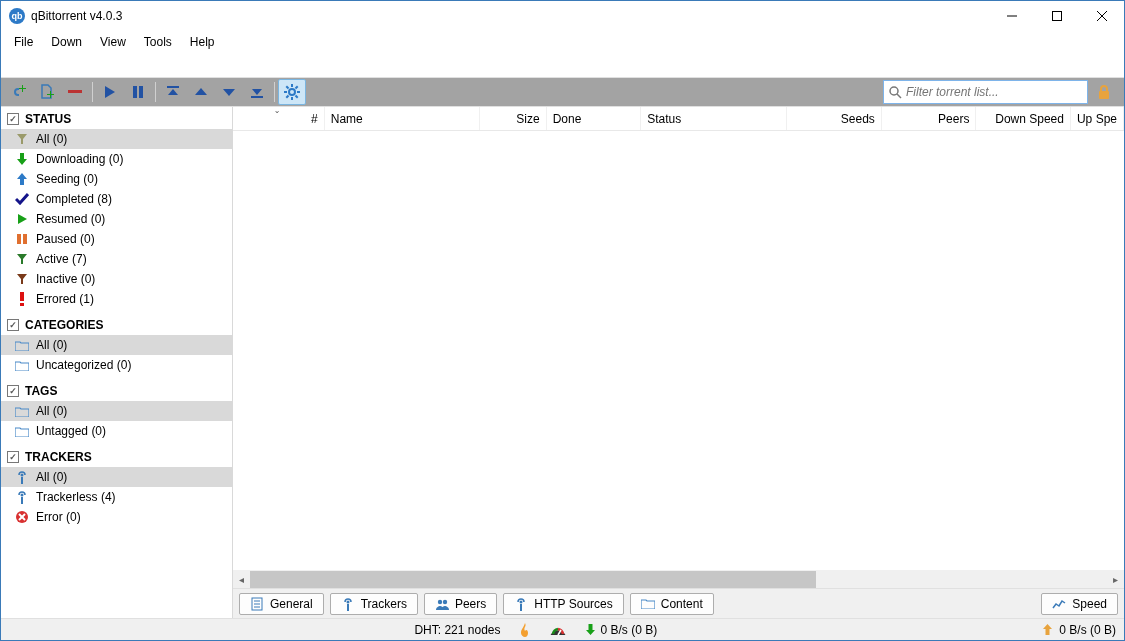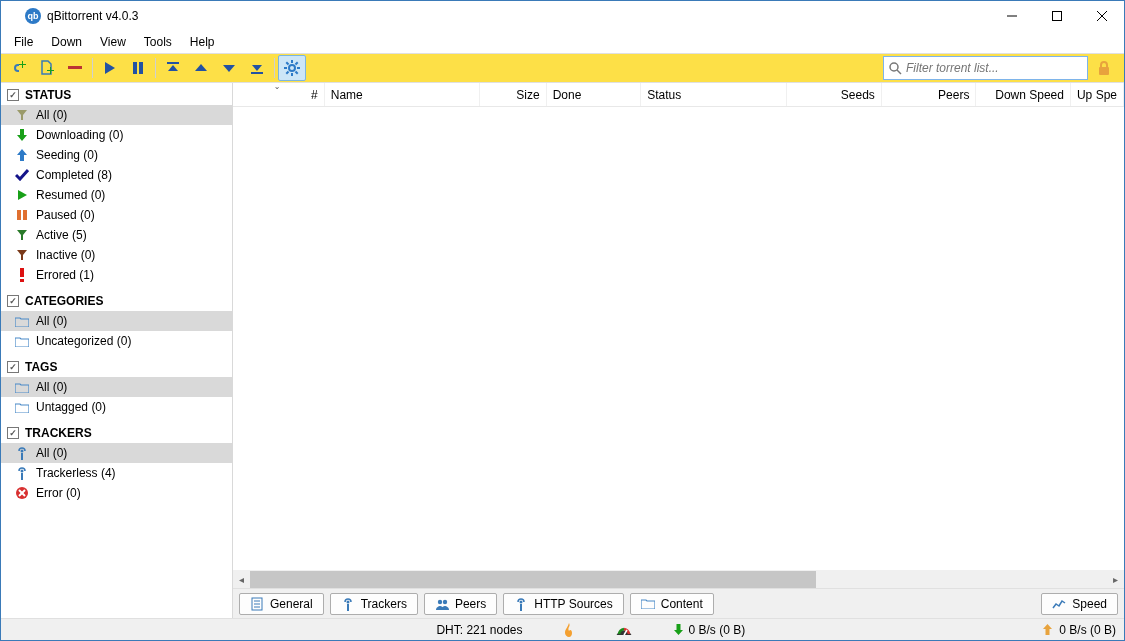--- a/index.html
+++ b/index.html
@@ -1,30 +1,30 @@
 <!DOCTYPE html>
 <html><head>
 <meta charset="utf-8">
 <style>
 * { box-sizing: border-box; margin: 0; padding: 0; font-family: "Segoe UI", Tahoma, sans-serif; font-size: 12px; }
 html, body { width: 1125px; height: 641px; overflow: hidden; background: #fff; }
 .window { width: 1125px; height: 641px; border: 1px solid #3a7ab8; display: flex; flex-direction: column; background: #fff; }
 
 
-.titlebar { height: 30px; display: flex; align-items: center; padding-left: 24px; background: #fff; }
+.titlebar { height: 30px; display: flex; align-items: center; padding-left: 8px; background: #fff; }
 .titlebar .app-icon { width: 16px; height: 16px; border-radius: 50%; background: #2d7ac7; color: #fff; font-size: 9px; font-weight: bold; display: flex; align-items: center; justify-content: center; margin-right: 6px; }
 .titlebar .title { flex: 1; }
 .titlebar .win-btn { width: 45px; height: 30px; display: flex; align-items: center; justify-content: center; }
 
 
 .menubar { height: 22px; display: flex; align-items: center; padding: 0 4px; }
 .menubar .menu-item { padding: 2px 9px; }
 
 
-.toolbar { height: 30px; display: flex; align-items: center; padding: 0 4px; gap: 0; border-top: 1px solid #e0e0e0; border-bottom: 1px solid #e0e0e0; background: #fde047; }
+.toolbar { height: 30px; display: flex; align-items: center; padding: 0 4px; gap: 0; border-top: 1px solid #e0e0e0; border-bottom: 1px solid #e0e0e0; background: #a3a3a3; margin-top: 24px; }
 .tool-btn { width: 28px; height: 26px; display: flex; align-items: center; justify-content: center; border-radius: 2px; }
 .tool-btn.active { background: #cde6f7; border: 1px solid #7ab5e0; }
 .tool-sep { width: 1px; height: 20px; background: #d0d0d0; margin: 0 3px; }
 .toolbar-spacer { flex: 1; }
 .search-box { display: flex; align-items: center; border: 1px solid #7eb4ea; background: #fff; height: 24px; width: 205px; padding: 0 4px; gap: 4px; }
 .search-box input { border: none; outline: none; flex: 1; font-style: italic; color: #7d7d7d; }
 .lock { width: 24px; height: 24px; display: flex; align-items: center; justify-content: center; margin: 0 4px; }
 
 
 .body { flex: 1; display: flex; min-height: 0; }
@@ -46,21 +46,21 @@
 .hscroll .thumb { position:absolute; left:0; top:0; height:17px; width:66%; background:#c6c6c6; }
 
 
 .bottom-tabs { height: 30px; display: flex; align-items: center; gap: 6px; padding: 0 6px; border-top: 1px solid #e0e0e0; background: #f0f0f0; }
 .btab { display:flex; align-items:center; gap:6px; height:22px; padding: 0 10px; background:#fdfdfd; border:1px solid #adadad; border-radius:2px; }
 .btab .ico { width:14px; display:flex; justify-content:center; }
 .bottom-tabs .spacer { flex: 1; }
 
 
 .statusbar { height: 22px; display:flex; align-items:center; padding: 0 8px; gap: 18px; border-top:1px solid #e0e0e0; background:#f0f0f0; justify-content:center; }
-.statusbar .seg { display:flex; align-items:center; gap:5px;margin-left:22px; }
+.statusbar .seg { display:flex; align-items:center; gap:5px; }
 .statusbar .spacer { flex:1; }
 .statusbar .right-group { display:flex; align-items:center; gap:6px; }
 
 svg { display:block; }
 </style>
 </head>
 <body>
 
 <div class="window">
 
@@ -233,21 +233,21 @@
             </svg>
           </span>
           <span>Paused (0)</span>
         </div>
       <div class="side-item">
           <span class="icon">
             <svg width="12" height="12">
               <polygon points="1,1 11,1 7,6 7,11 5,11 5,6" fill="#2a7a2a"></polygon>
             </svg>
           </span>
-          <span>Active (5)</span>
+          <span>Active (7)</span>
         </div>
       <div class="side-item">
           <span class="icon">
             <svg width="12" height="12">
               <polygon points="1,1 11,1 7,6 7,11 5,11 5,6" fill="#7a3a1a"></polygon>
             </svg>
           </span>
           <span>Inactive (0)</span>
         </div>
       <div class="side-item">

